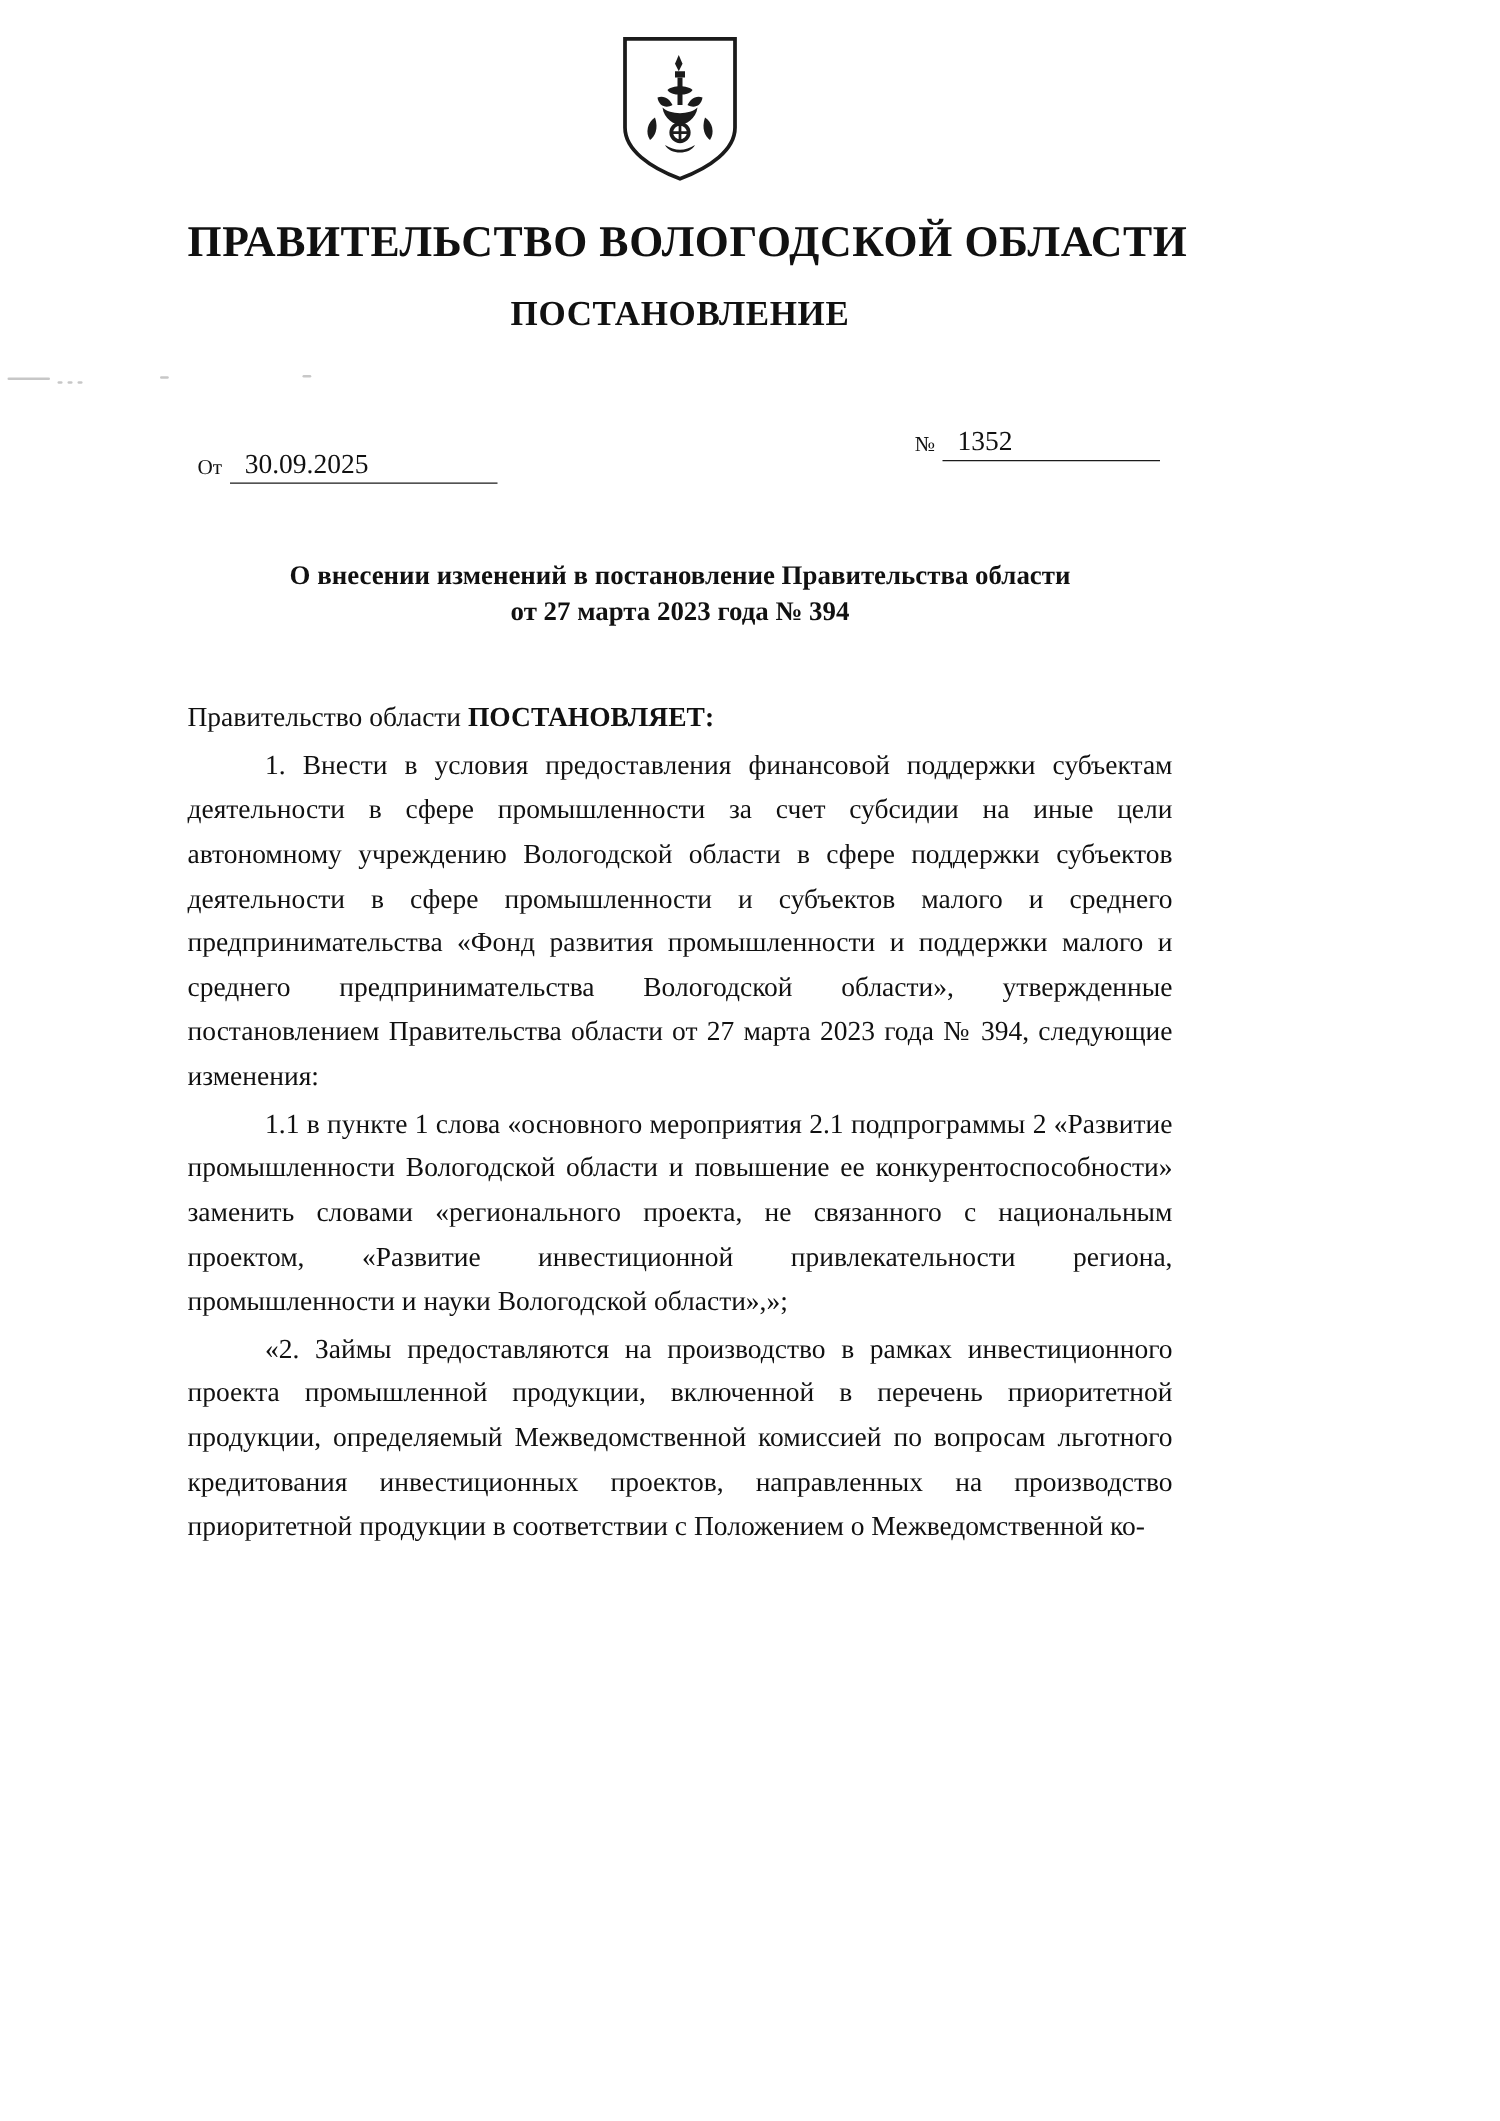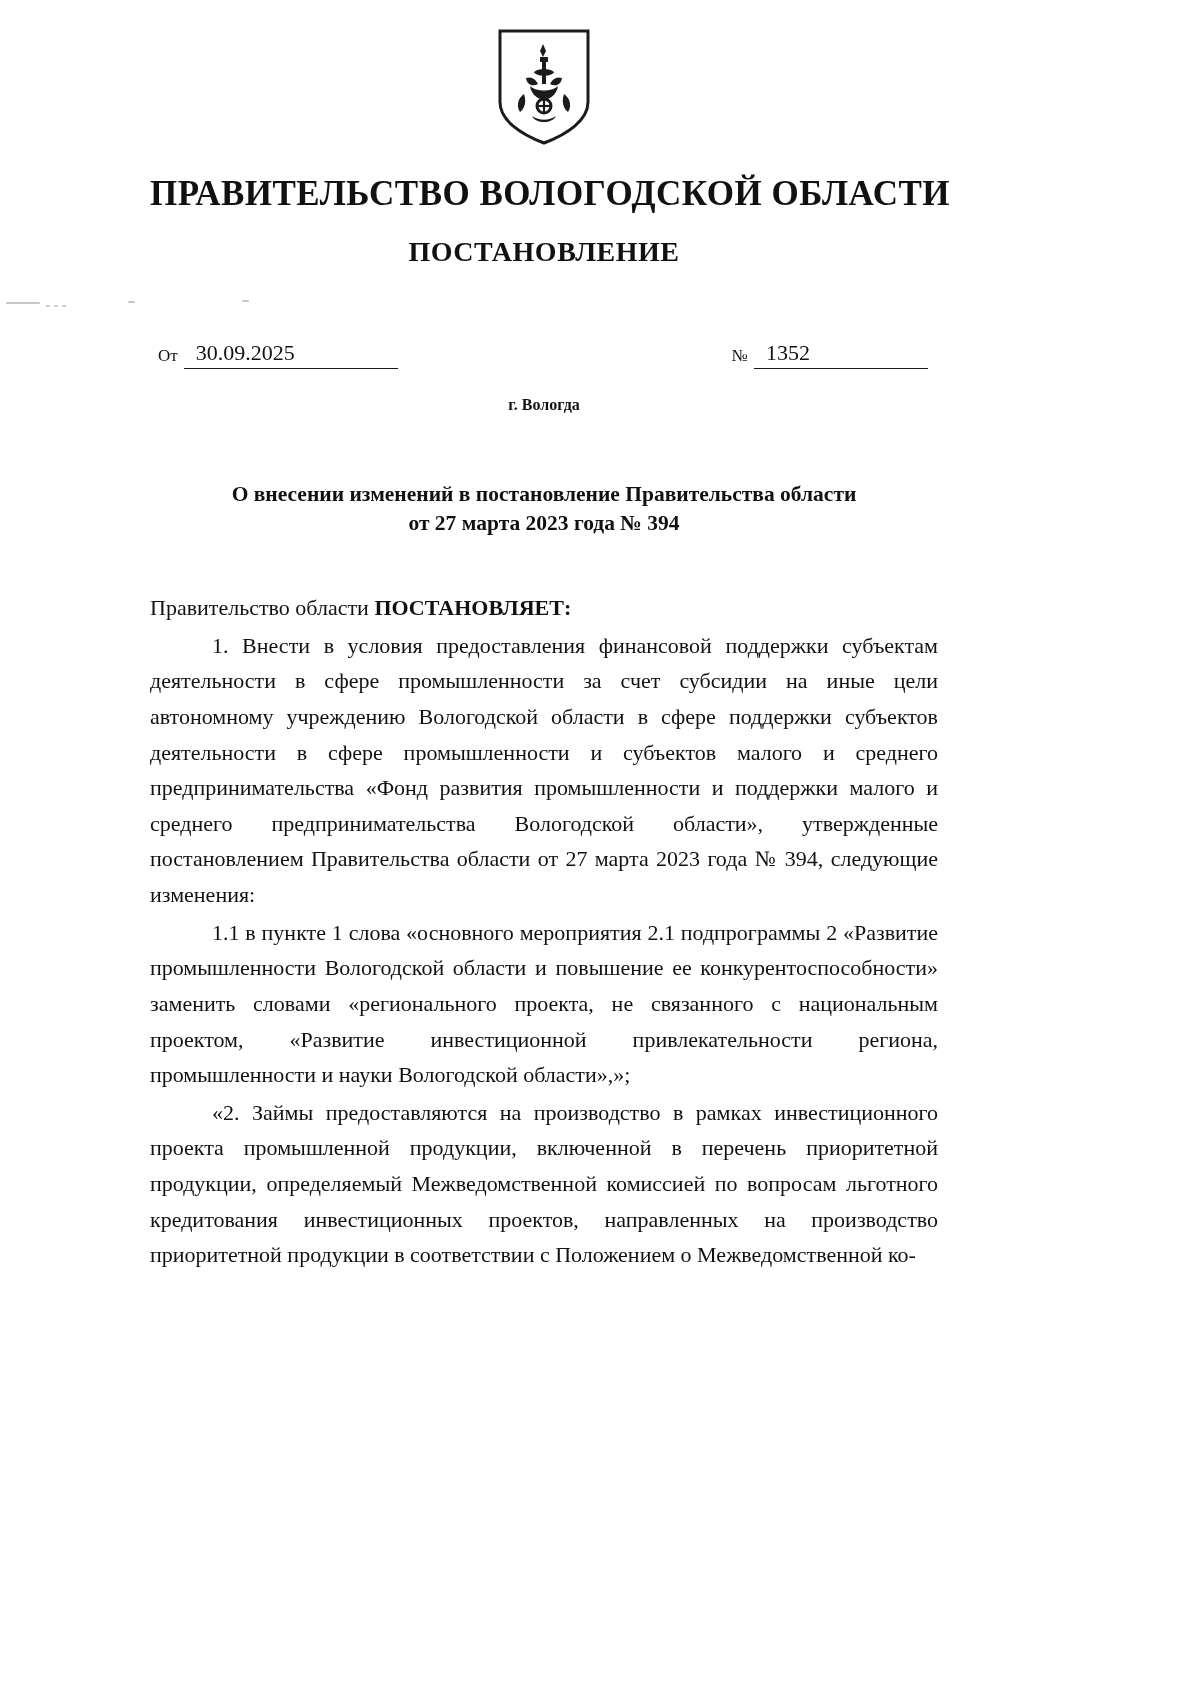--- a/index.html
+++ b/index.html
@@ -54,21 +54,21 @@
 
   
   .meta-row {
     position: relative;
     margin-top: 72px;
     height: 40px;
   }
   .meta-left {
     position: absolute;
     left: 8px;
-    top: 0;
+    top: 18px;
     display: flex;
     align-items: flex-end;
   }
   .meta-right {
     position: absolute;
     right: 10px;
     top: 0;
     display: flex;
     align-items: flex-end;
   }
@@ -189,21 +189,20 @@
     <div class="meta-left">
       <span class="meta-label">От</span>
       <span class="meta-value">30.09.2025</span>
     </div>
     <div class="meta-right">
       <span class="meta-label">№</span>
       <span class="meta-value num">1352</span>
     </div>
   </div>
 
-  <div class="city">г. Вологда</div>
 
   <div class="subject">
     <div>О внесении изменений в постановление Правительства области</div>
     <div>от 27 марта 2023 года № 394</div>
   </div>
 
   <div class="body-text">
 
     <p class="p noindent">
       <span>Правительство области </span><span class="b">ПОСТАНОВЛЯЕТ:</span>

